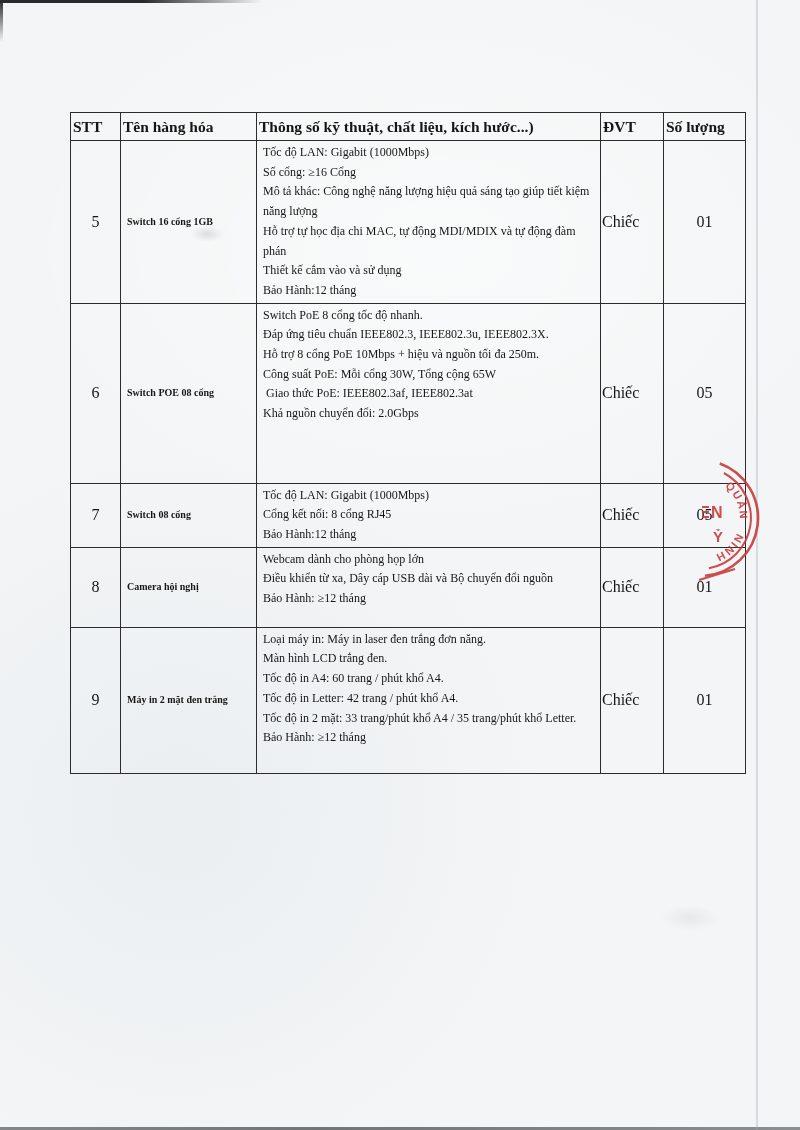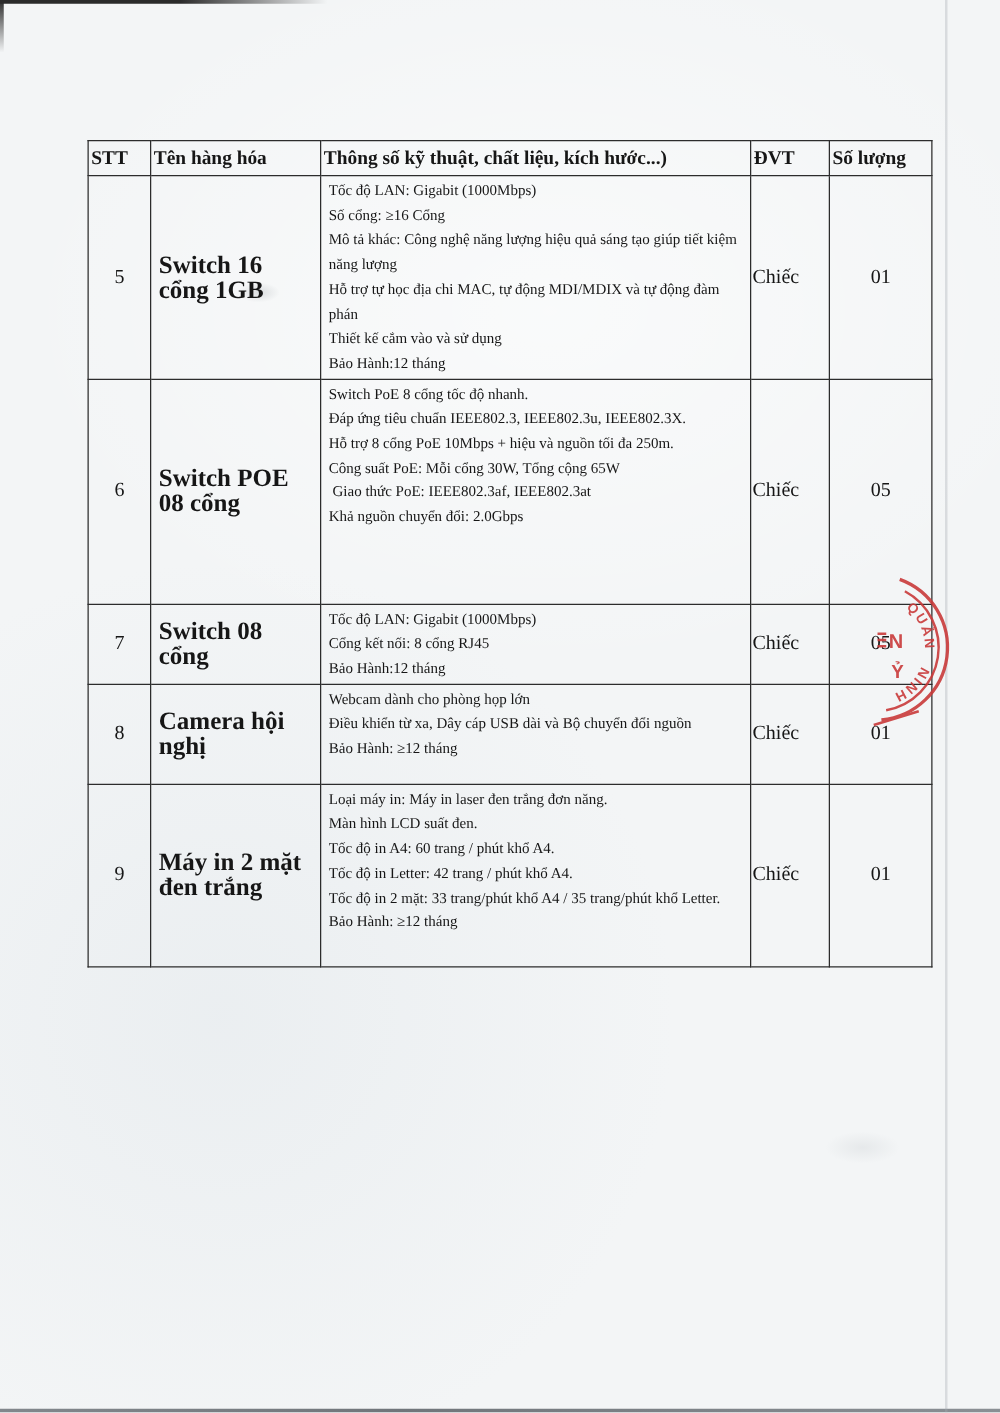--- a/index.html
+++ b/index.html
@@ -62,21 +62,21 @@
     padding: 0 2px;
     white-space: nowrap;
   }
   tr.r5 { height: 157px; }
   tr.r6 { height: 180px; }
   tr.r7 { height: 60px;  }
   tr.r8 { height: 80px;  }
   tr.r9 { height: 146px; }
 
   td.c-stt  { text-align: center; vertical-align: middle; font-size: 16px; }
-  td.c-name { vertical-align: middle; font-weight: bold; font-size: 20px;
+  td.c-name { vertical-align: middle; font-weight: bold; font-size: 10px;
               padding: 2px 2px 2px 6px; line-height: 20px; }
   td.c-specs{ vertical-align: top; padding: 2px 4px 2px 6px; }
   .spec-line{ font-size: 12px; line-height: 19.7px; white-space: pre-wrap; }
   td.c-unit { text-align: left; vertical-align: middle; font-size: 16px; }
   td.c-qty  { text-align: center; vertical-align: middle; font-size: 16px; }
 
   
   .stamp {
     position: absolute; left: 655px; top: 450px;
     width: 115px; height: 150px;
@@ -165,21 +165,21 @@
         <div class="spec-line">Bảo Hành: ≥12 tháng</div>
       </td>
       <td class="c-unit">Chiếc</td>
       <td class="c-qty">01</td>
     </tr>
     <tr class="r9">
       <td class="c-stt">9</td>
       <td class="c-name">Máy in 2 mặt đen trắng</td>
       <td class="c-specs">
         <div class="spec-line">Loại máy in: Máy in laser đen trắng đơn năng.</div>
-        <div class="spec-line">Màn hình LCD suất đen.</div>
+        <div class="spec-line">Màn hình LCD trắng đen.</div>
         <div class="spec-line">Tốc độ in A4: 60 trang / phút khổ A4.</div>
         <div class="spec-line">Tốc độ in Letter: 42 trang / phút khổ A4.</div>
         <div class="spec-line">Tốc độ in 2 mặt: 33 trang/phút khổ A4 / 35 trang/phút khổ Letter.</div>
         <div class="spec-line">Bảo Hành: ≥12 tháng</div>
       </td>
       <td class="c-unit">Chiếc</td>
       <td class="c-qty">01</td>
     </tr>
   </tbody>
 </table>

